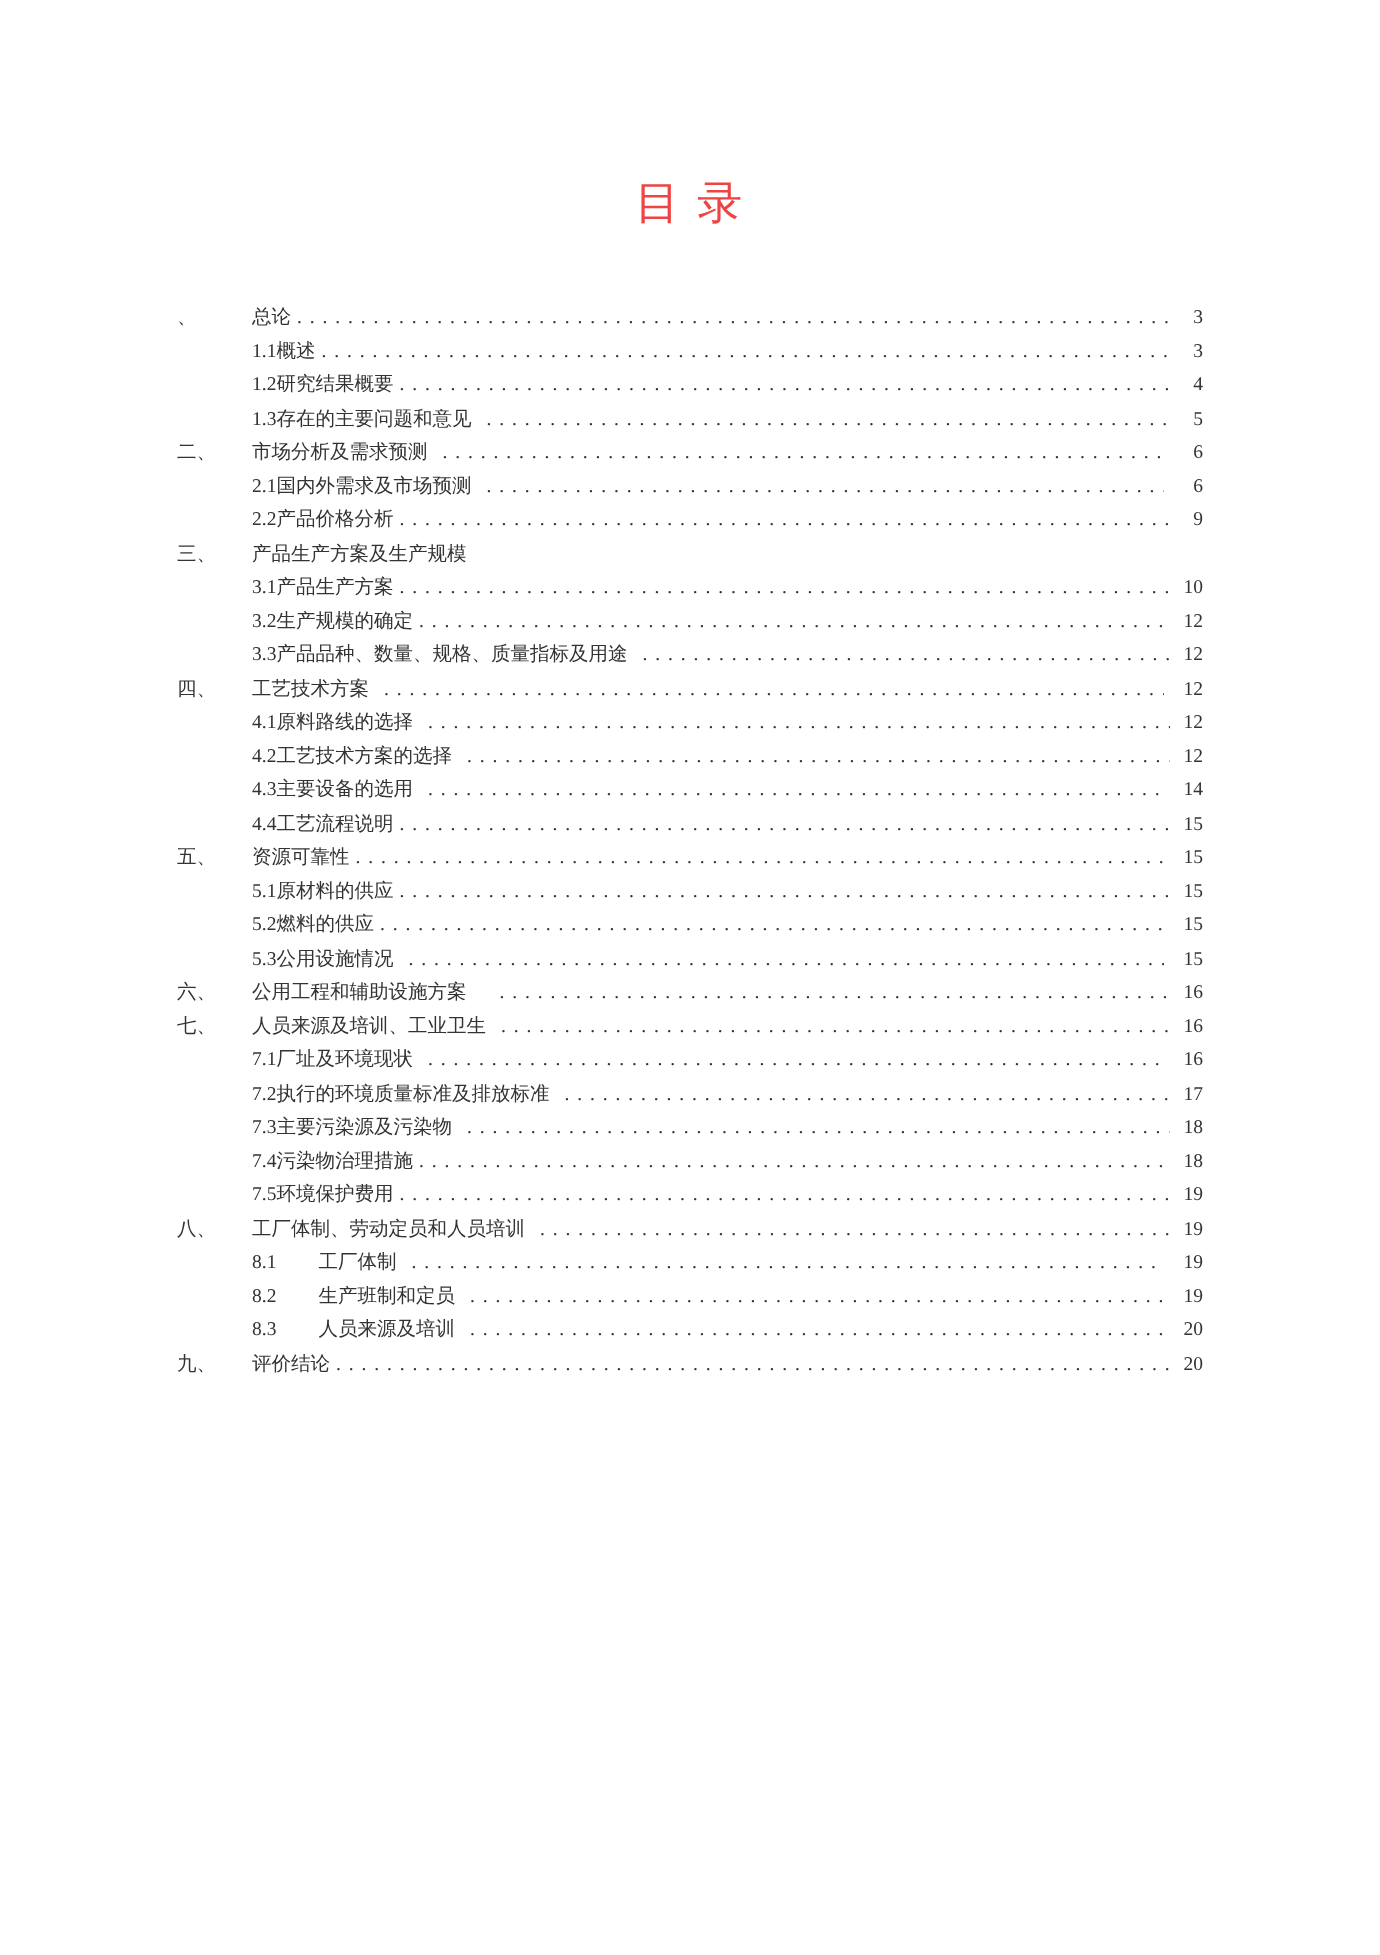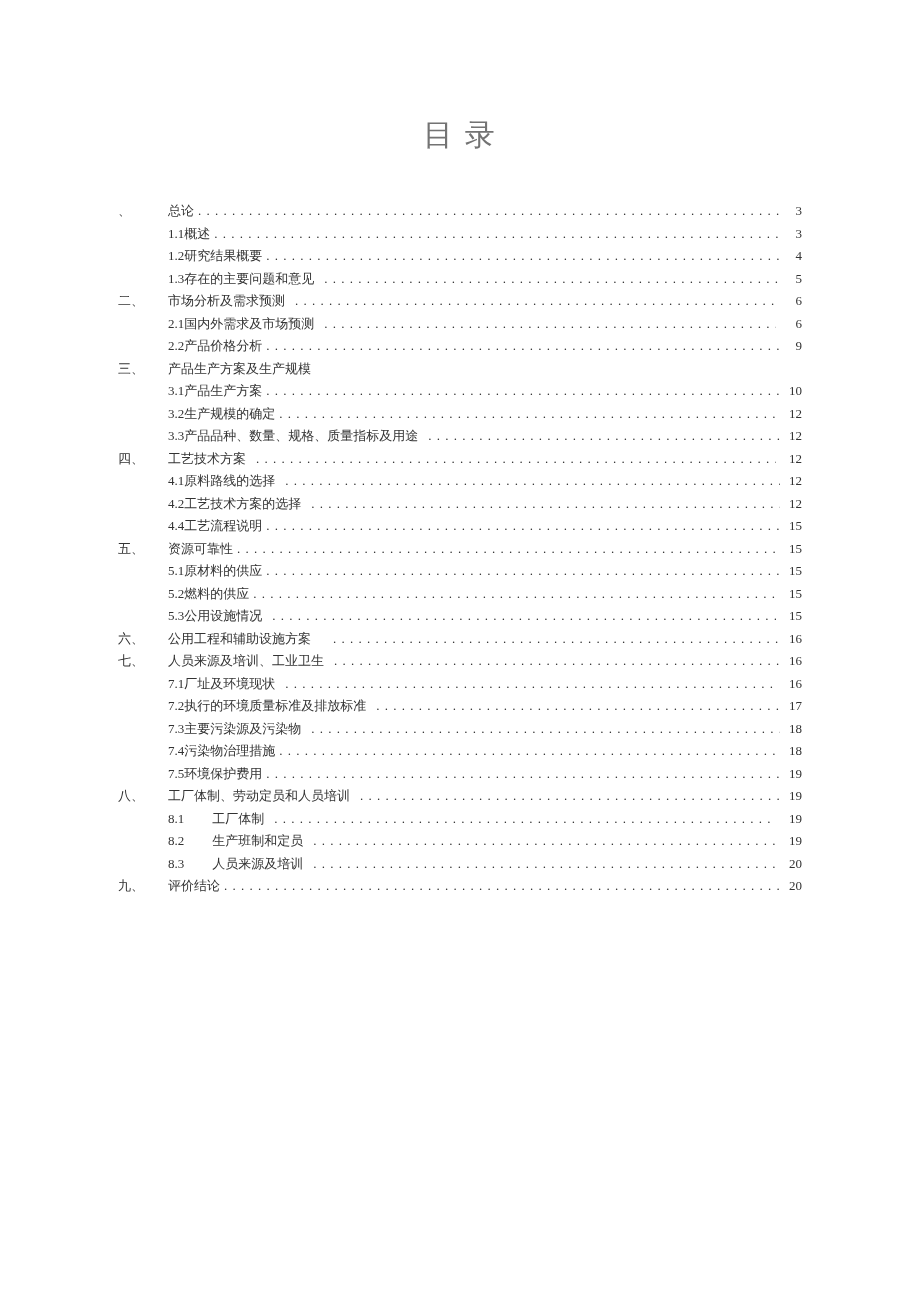--- a/index.html
+++ b/index.html
@@ -14,21 +14,21 @@
       height: 1303px;
       padding: 115px 118px 0 118px;
       color: #333;
     }
     .title {
       text-align: center;
       font-size: 30px;
       font-weight: normal;
       margin-bottom: 48px;
       letter-spacing: 2px;
-      color: #737373;
+      color: #ef4444;
     }
     .toc {
       font-size: 13px;
       line-height: 1;
     }
     .toc-row {
       display: flex;
       align-items: baseline;
       margin-bottom: 9.5px;
       white-space: nowrap;
@@ -161,20 +161,26 @@
       <span class="page-num">12</span>
     </div>
     <div class="toc-row">
       <span class="indent"></span>
       <span class="entry-label label-gap">4.2工艺技术方案的选择</span>
       <span class="leader"></span>
       <span class="page-num">12</span>
     </div>
     <div class="toc-row">
       <span class="indent"></span>
+      <span class="entry-label label-gap">4.3主要设备的选用</span>
+      <span class="leader"></span>
+      <span class="page-num" style="margin-left: 4px;">14</span>
+    </div>
+    <div class="toc-row">
+      <span class="indent"></span>
       <span class="entry-label">4.4工艺流程说明</span>
       <span class="leader"></span>
       <span class="page-num">15</span>
     </div>
     <div class="toc-row">
       <span class="chapter-num">五、</span>
       <span class="entry-label">资源可靠性</span>
       <span class="leader"></span>
       <span class="page-num">15</span>
     </div>

